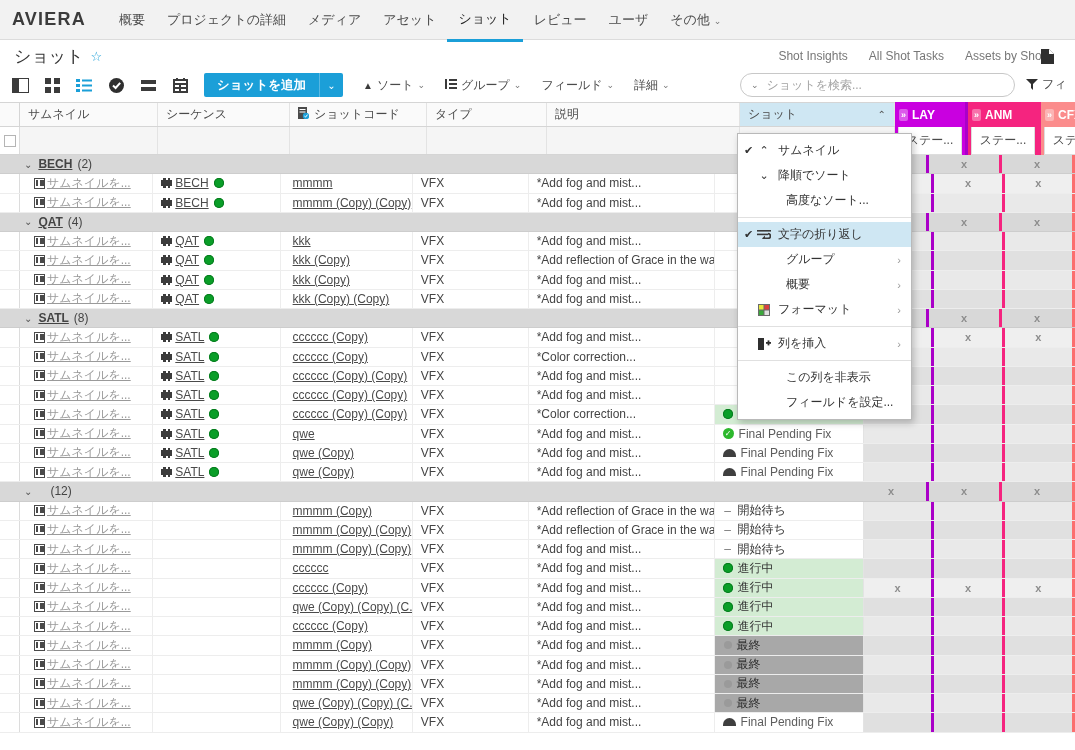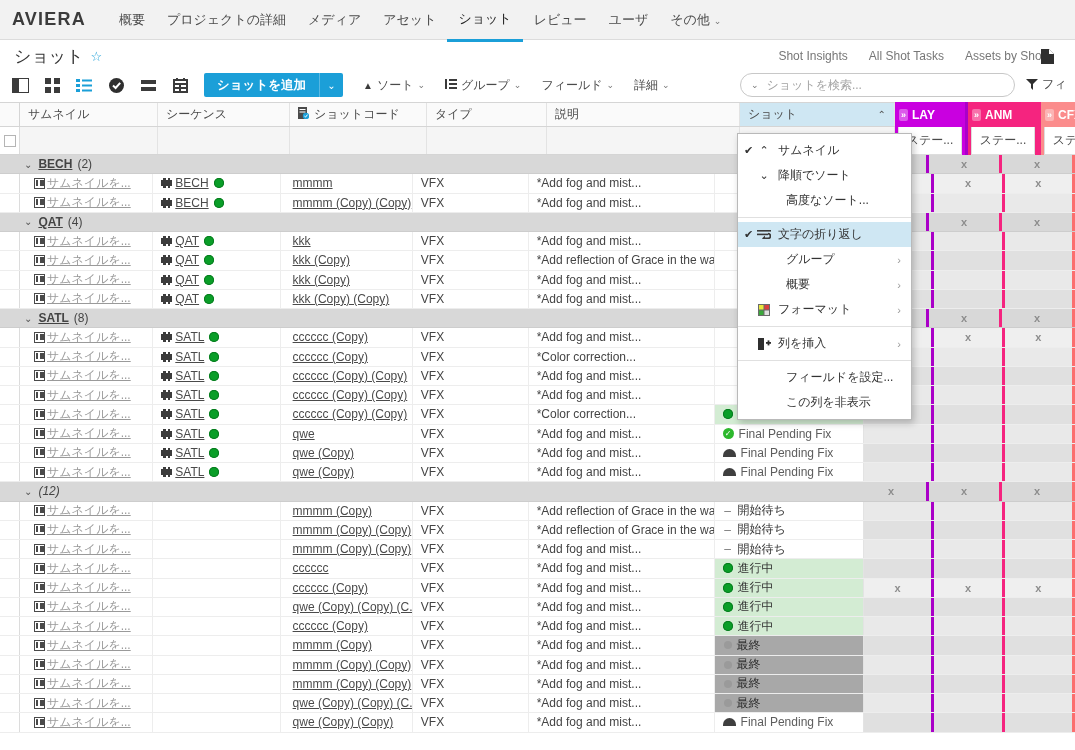--- a/index.html
+++ b/index.html
@@ -717,21 +717,21 @@
           <div class="statuscell st-white" style="width: 155px;">
             <span class="capicon"></span>
             <span style="color: rgb(93, 93, 93);">Final Pending Fix</span>
           </div>
           <div class="taskcell" style="border-right: 3px solid rgb(170, 0, 200); background: rgb(233, 233, 233);"></div>
           <div class="taskcell" style="border-right: 3px solid rgb(245, 36, 127); background: rgb(233, 233, 233);"></div>
           <div class="taskcell" style="border-right: 3px solid rgb(251, 110, 110); background: rgb(233, 233, 233);"></div>
         </div>
         <div class="grouprow">
           <span class="gchev">⌄</span>
-          <span class="gcount" style="margin-left: 0px; font-style: italic;">(12)</span>
+          <span class="gcount" style="margin-left: 12px;">(12)</span>
           <div style="margin-left: auto; display: flex; height: 100%;">
             <div class="taskcell" style="border-right: 3px solid rgb(170, 0, 200); background: rgb(216, 216, 216);">
               <span class="x-mark">x</span>
             </div>
             <div class="taskcell" style="border-right: 3px solid rgb(245, 36, 127); background: rgb(216, 216, 216);">
               <span class="x-mark">x</span>
             </div>
             <div class="taskcell" style="border-right: 3px solid rgb(251, 110, 110); background: rgb(216, 216, 216);">
               <span class="x-mark">x</span>
             </div>
@@ -1076,21 +1076,21 @@
             <rect x="9.6" y="2.4" width="1.8" height="5" fill="#2f2f2f"></rect>
           </svg>
         </span>
         <span class="mlabel">列を挿入</span>
         <span class="marrow">›</span>
       </div>
       <div class="msep"></div>
       <div class="mi">
         <span class="mcheck"></span>
         <span class="micon"></span>
-        <span class="mlabel" style="padding-left: 14px;">フィールドを設定...</span>
+        <span class="mlabel" style="padding-left: 14px;">この列を非表示</span>
       </div>
       <div class="mi">
         <span class="mcheck"></span>
         <span class="micon"></span>
-        <span class="mlabel" style="padding-left: 14px;">この列を非表示</span>
+        <span class="mlabel" style="padding-left: 14px;">フィールドを設定...</span>
       </div>
     </div>
 </div>
 
 </body></html>

